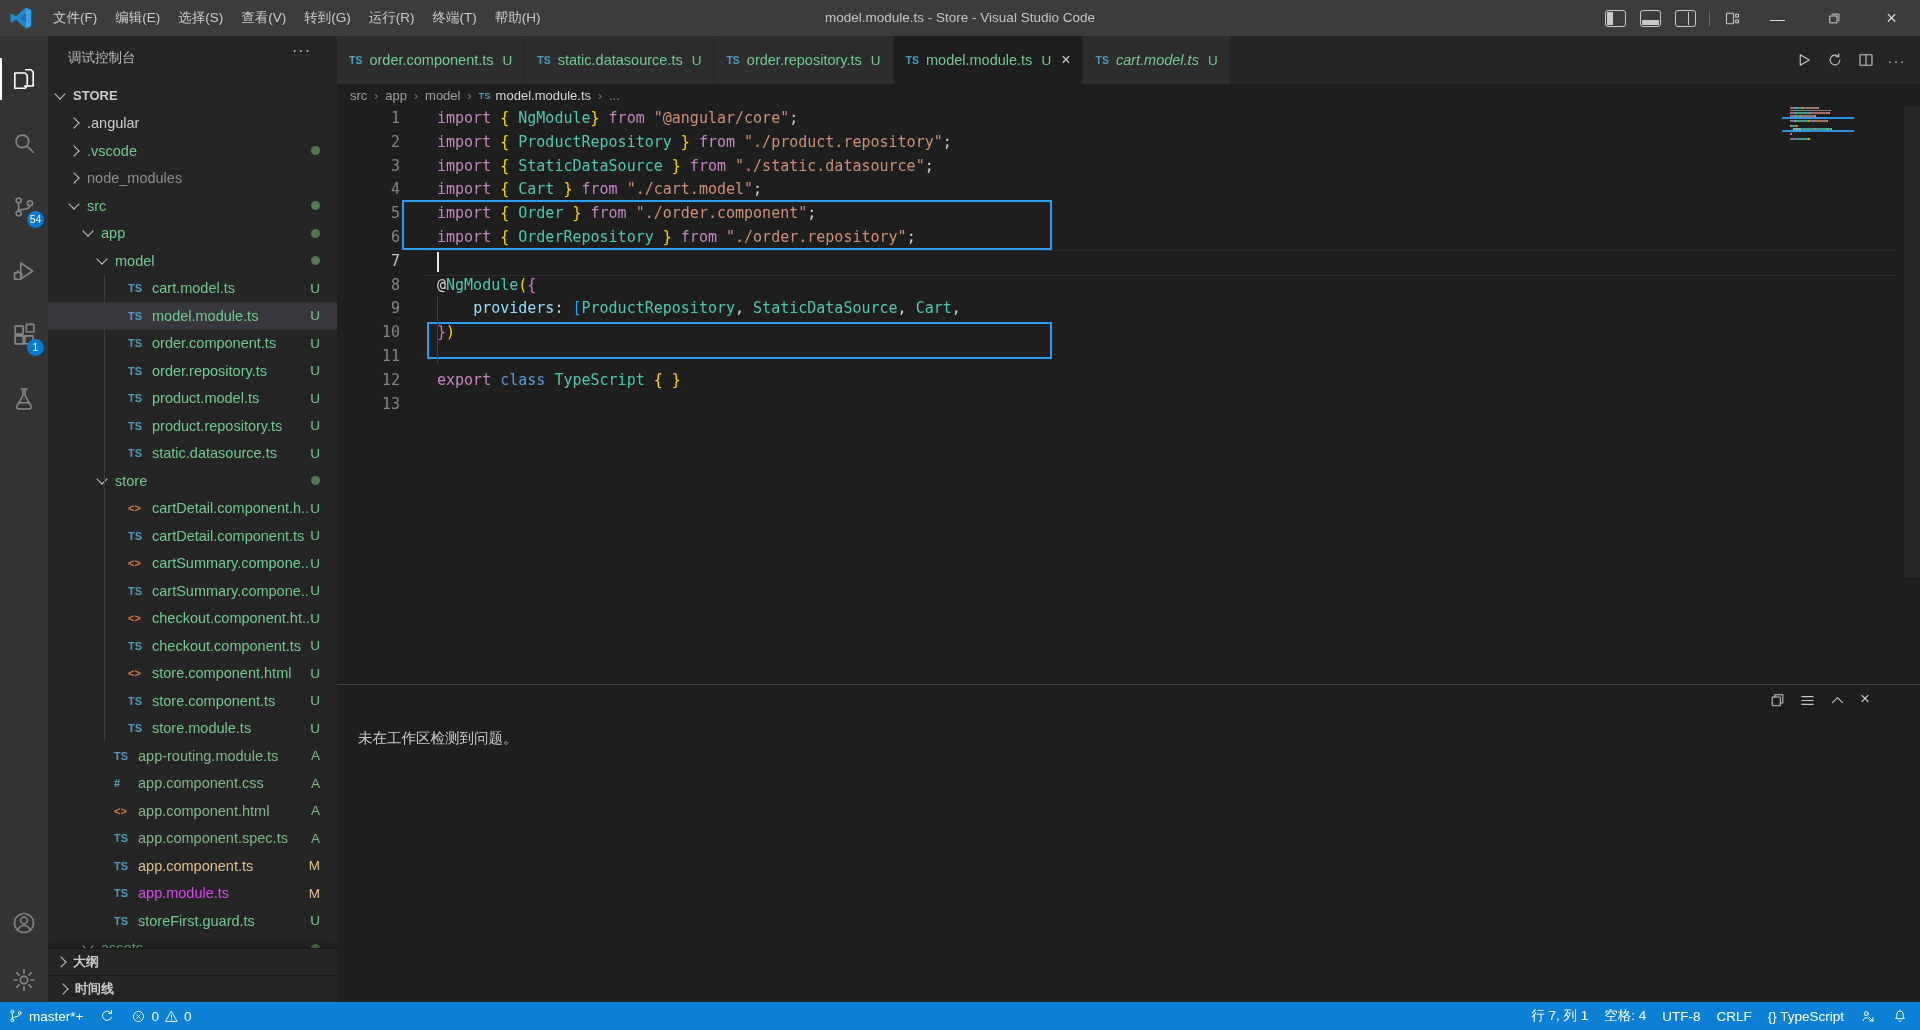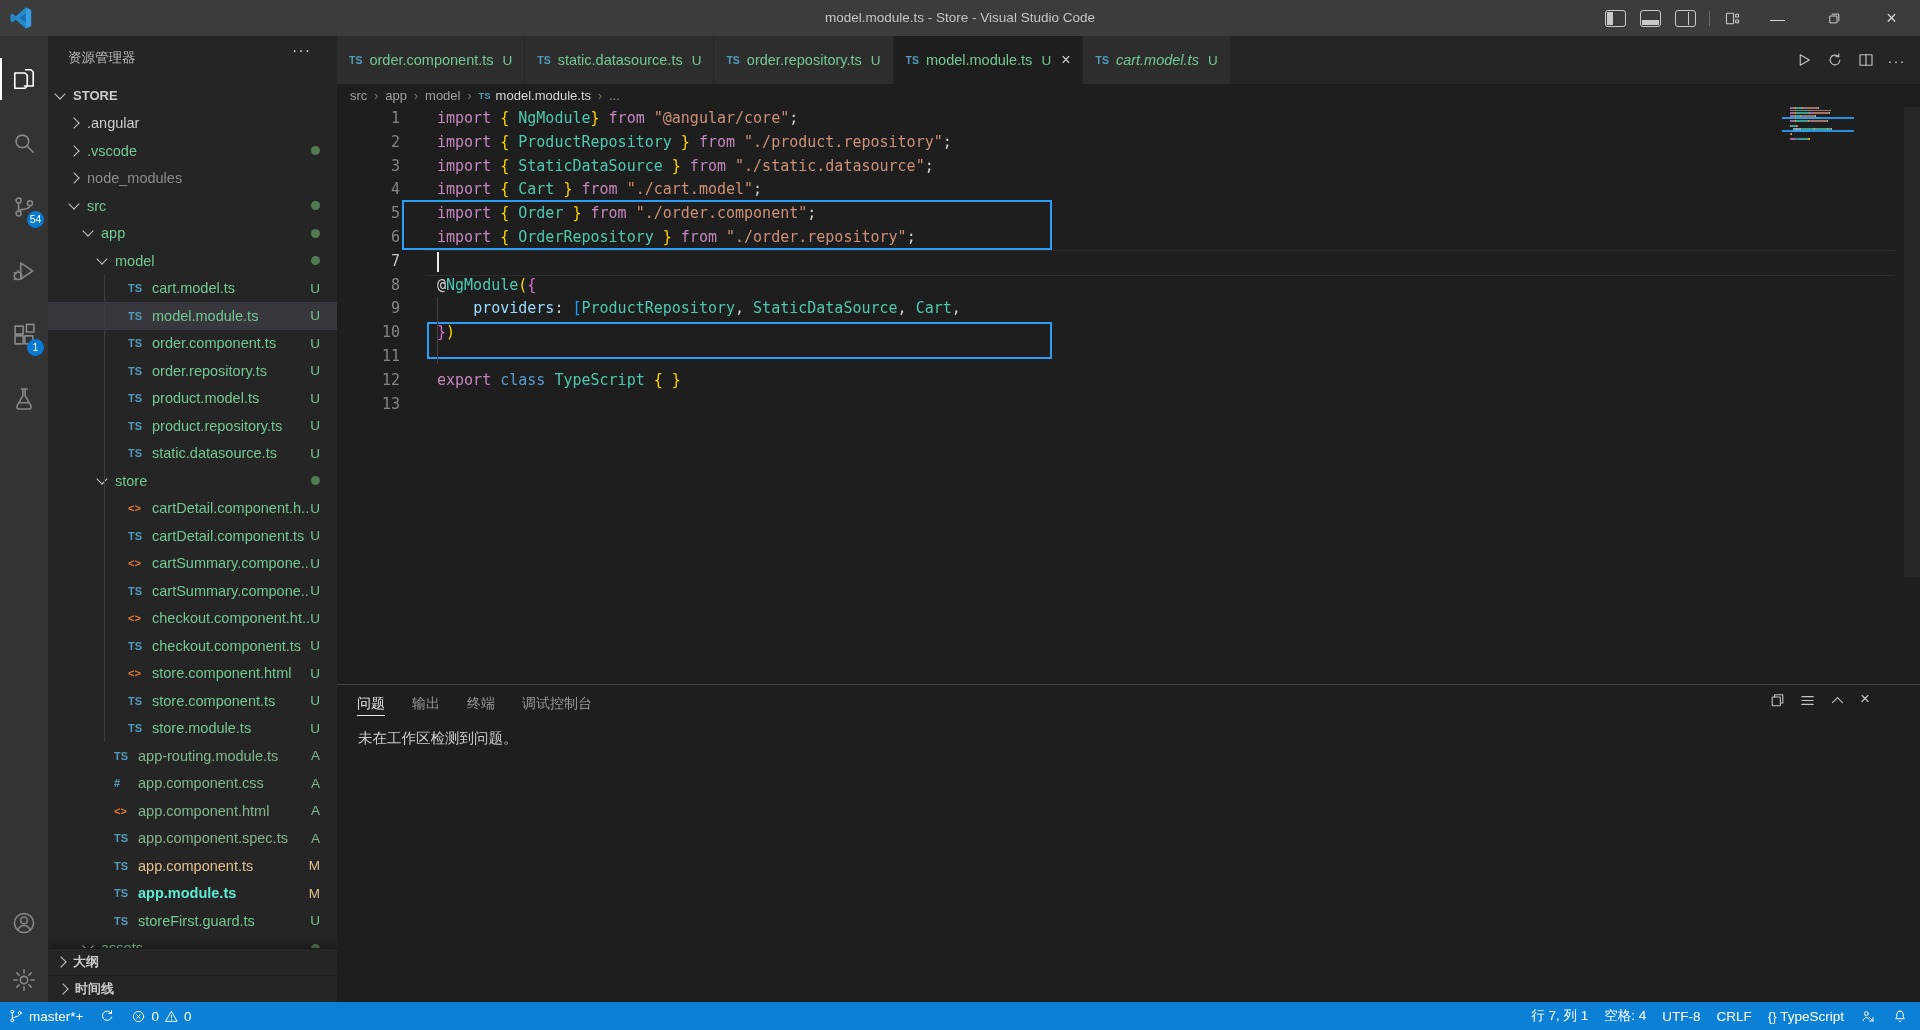--- a/index.html
+++ b/index.html
@@ -107,20 +107,30 @@
 <body>
 
 <div id="app">
 
   <div id="titlebar" class="abs">
     <svg id="logo" viewBox="0 0 100 100">
       <polygon points="72,2 96,14 96,86 72,98 26,58 10,71 2,66 2,34 10,29 26,42" fill="#2489ca"></polygon>
       <polygon points="72,2 96,14 96,86 72,98 72,60 72,40" fill="#3aa0e8" opacity="0.9"></polygon>
       <polygon points="72,30 44,50 72,70" fill="#1e6db3"></polygon>
     </svg>
+    <div id="menubar" style="display: flex;">
+        <div class="menu-item">文件(F)</div>
+        <div class="menu-item">编辑(E)</div>
+        <div class="menu-item">选择(S)</div>
+        <div class="menu-item">查看(V)</div>
+        <div class="menu-item">转到(G)</div>
+        <div class="menu-item">运行(R)</div>
+        <div class="menu-item">终端(T)</div>
+        <div class="menu-item">帮助(H)</div>
+      </div>
     <div id="win-title">model.module.ts - Store - Visual Studio Code</div>
     <div id="tb-right">
       <div class="lay-ic">
           <div class="fill" style="left:1px;top:1px;bottom:1px;width:6px;"></div>
         </div>
       <div class="lay-ic">
           <div class="fill" style="left:1px;right:1px;bottom:1px;height:5px;"></div>
         </div>
       <div class="lay-ic">
           <div class="fill" style="right:6px;top:1px;bottom:1px;width:1.4px;"></div>
@@ -215,21 +225,21 @@
           <svg width="26" height="26" viewBox="0 0 24 24" class="ic">
             <circle cx="12" cy="12" r="3.4"></circle>
             <path d="M12 2.6v3M12 18.4v3M2.6 12h3M18.4 12h3M5.4 5.4l2.1 2.1M16.5 16.5l2.1 2.1M18.6 5.4l-2.1 2.1M7.5 16.5l-2.1 2.1"></path>
           </svg>
         </span>
       </div>
     </div>
 
   <div id="sidebar" class="abs">
     <div id="sb-header">
-      <span id="sb-title">资源管理器</span>
+      <span id="sb-title">调试控制台</span>
       <span id="sb-more">···</span>
     </div>
     <div id="tree">
         <div class="trow" style="top: 46px; padding-left: 8px;">
           <span class="chev exp"></span>
           <span class="tlabel" style="color: rgb(204, 204, 204); font-weight: bold; font-size: 13px;">STORE</span>
         </div>
         <div class="trow" style="top: 73.5px; padding-left: 22px;">
           <span class="chev col"></span>
           <span class="tlabel" style="color: rgb(204, 204, 204);">.angular</span>
@@ -363,21 +373,21 @@
           <span class="tlabel" style="color: rgb(129, 184, 139);">app.component.spec.ts</span>
           <span class="tbadge" style="color: rgb(129, 184, 139);">A</span>
         </div>
         <div class="trow" style="top: 816px; padding-left: 50px;">
           <span class="ficon" style="color: rgb(81, 154, 186); padding-left: 16px; width: 24px; box-sizing: content-box;">TS</span>
           <span class="tlabel" style="color: rgb(226, 192, 141);">app.component.ts</span>
           <span class="tbadge" style="color: rgb(226, 192, 141);">M</span>
         </div>
         <div class="trow" style="top: 843.5px; padding-left: 50px;">
           <span class="ficon" style="color: rgb(81, 154, 186); padding-left: 16px; width: 24px; box-sizing: content-box;">TS</span>
-          <span class="tlabel" style="color: #5eead4; font-weight: bold;">app.module.ts</span>
+          <span class="tlabel" style="color: #d946ef;">app.module.ts</span>
           <span class="tbadge" style="color: rgb(226, 192, 141);">M</span>
         </div>
         <div class="trow" style="top: 871px; padding-left: 50px;">
           <span class="ficon" style="color: rgb(81, 154, 186); padding-left: 16px; width: 24px; box-sizing: content-box;">TS</span>
           <span class="tlabel" style="color: rgb(115, 201, 145);">storeFirst.guard.ts</span>
           <span class="tbadge" style="color: rgb(115, 201, 145);">U</span>
         </div>
         <div class="trow" style="top: 898.5px; padding-left: 36px;">
           <span class="chev exp"></span>
           <span class="tlabel" style="color: rgb(115, 201, 145);">assets</span>
@@ -594,26 +604,20 @@
           <span class="mm-seg" style="width: 0.72px; background: transparent;"></span>
           <span class="mm-seg" style="width: 0.72px; background: rgb(255, 215, 0);"></span>
         </div>
         <div class="mm-blue" style="left: -8px; width: 72px; top: 10.4px; height: 1.6px;"></div>
         <div class="mm-blue" style="left: -8px; width: 72px; top: 23.4px; height: 1.6px;"></div>
       </div>
     <div id="scrollbar" style="height: 470px;"></div>
   </div>
 
   <div id="panel" class="abs">
-    <div id="panel-tabs">
-        <div class="ptab active">问题</div>
-        <div class="ptab">输出</div>
-        <div class="ptab">终端</div>
-        <div class="ptab">调试控制台</div>
-      </div>
     <div id="p-acts"></div>
     <div id="panel-msg">未在工作区检测到问题。</div>
   <span class="p-act" style="left: 1428px;">
         <span>
           <svg width="17" height="17" viewBox="0 0 24 24" class="ic">
             <rect x="4.5" y="7" width="11.5" height="12.5" rx="1"></rect>
             <path d="M8 7V4h11.5v11.5h-3"></path>
           </svg>
         </span>
       </span>

